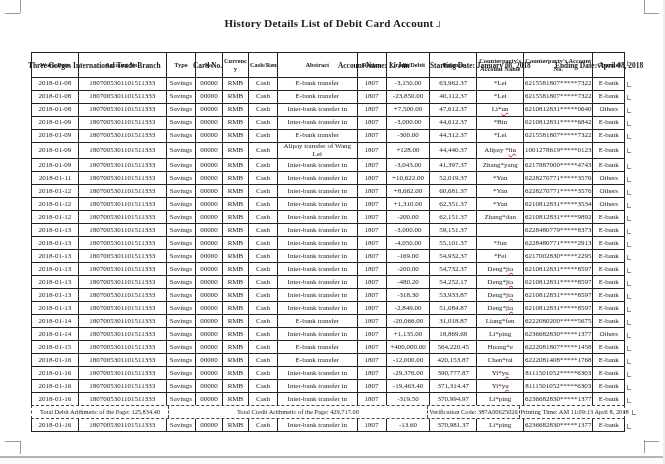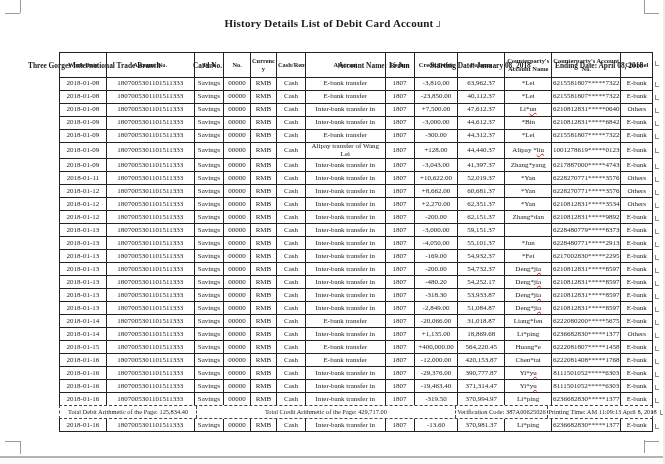--- a/index.html
+++ b/index.html
@@ -19,21 +19,21 @@
   
   .title{position:absolute;left:0;top:17px;width:665px;text-align:center;
     font-size:11px;font-weight:bold;letter-spacing:.2px;}
   .pmark{display:inline-block;width:3px;height:5px;margin-left:3px;
     border-right:1px solid #777;border-bottom:1px solid #777;vertical-align:baseline;}
   
   .info{position:absolute;top:40px;left:8px;width:660px;height:11px;
     font-size:7.4px;font-weight:bold;white-space:nowrap;margin-top:21px;}
   .info span{position:absolute;top:0;}
   
-  .tbl-wrap{position:absolute;left:59px;top:52px;width:594px;}
+  .tbl-wrap{position:absolute;left:31px;top:52px;width:594px;}
   table{border-collapse:collapse;table-layout:fixed;width:594px;font-size:7px;}
   col.c1{width:7.9%}col.c2{width:14.8%}col.c3{width:5%}col.c4{width:4.5%}
   col.c5{width:4.4%}col.c6{width:4.9%}col.c7{width:13.4%}col.c8{width:4.9%}
   col.c9{width:7.4%}col.c10{width:7.9%}col.c11{width:7.9%}col.c12{width:11.7%}
   col.c13{width:5.3%}
   th,td{border:1px solid #222;text-align:center;vertical-align:middle;
     padding:0 1px;overflow:hidden;}
   th{font-size:6.4px;font-weight:bold;line-height:1.3;height:22px;padding:1px;}
   th.brk{word-break:break-all;}
   td{height:12px;line-height:1.1;}
@@ -122,21 +122,21 @@
     <tbody id="body-main">
         <tr>
           <td>2018-01-08</td>
           <td>1807005301101511333</td>
           <td>Savings</td>
           <td>00000</td>
           <td>RMB</td>
           <td>Cash</td>
           <td>E-bank transfer</td>
           <td>1807</td>
-          <td>-3,810.00</td>
+          <td>-3,150.00</td>
           <td>63,962.37</td>
           <td><span>*Lei</span></td>
           <td>6215581807*****7322</td>
           <td class="ch">E-bank</td>
         </tr>
         <tr>
           <td>2018-01-08</td>
           <td>1807005301101511333</td>
           <td>Savings</td>
           <td>00000</td>
@@ -257,21 +257,21 @@
         </tr>
         <tr>
           <td>2018-01-12</td>
           <td>1807005301101511333</td>
           <td>Savings</td>
           <td>00000</td>
           <td>RMB</td>
           <td>Cash</td>
           <td>Inter-bank transfer in</td>
           <td>1807</td>
-          <td>+2,270.00</td>
+          <td>+1,310.00</td>
           <td>62,351.37</td>
           <td><span>*Yan</span></td>
           <td>6210812831*****3534</td>
           <td class="ch">Others</td>
         </tr>
         <tr>
           <td>2018-01-12</td>
           <td>1807005301101511333</td>
           <td>Savings</td>
           <td>00000</td>

